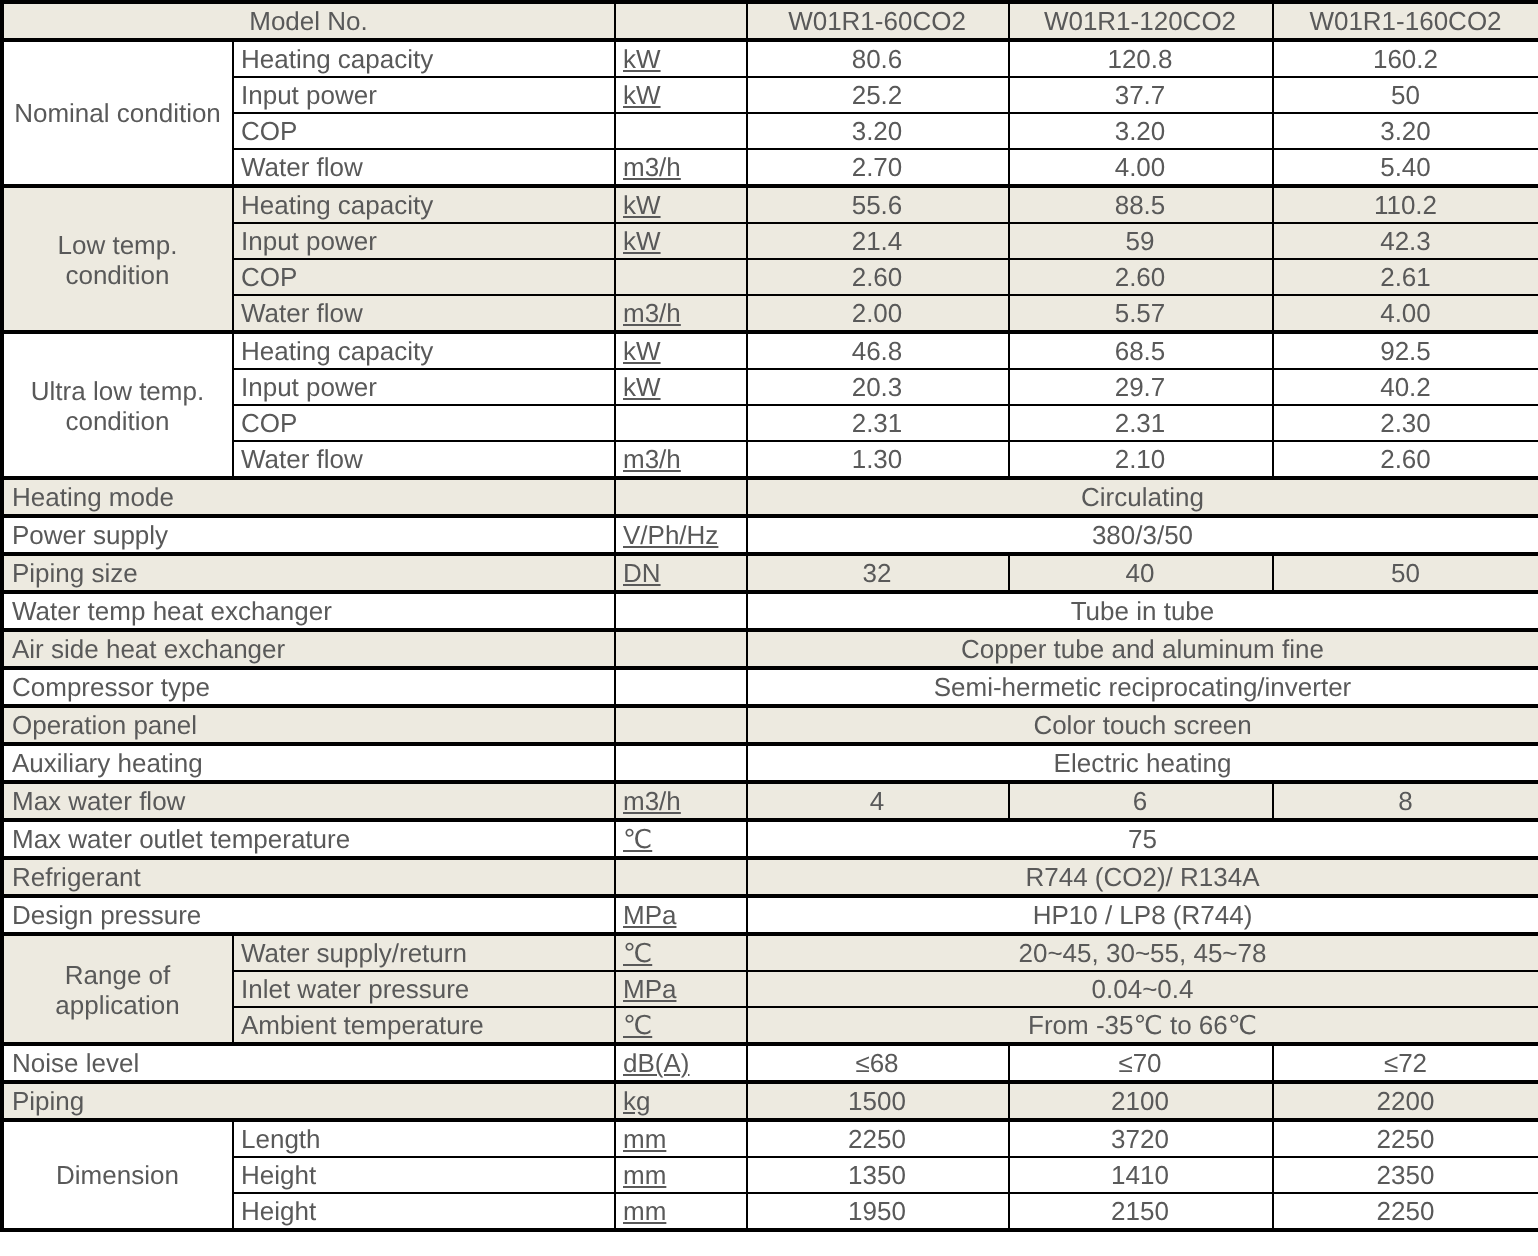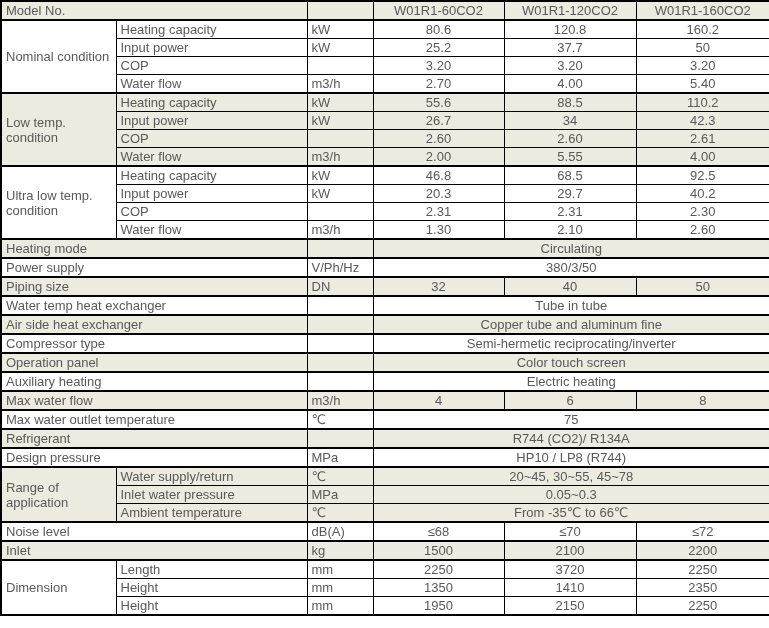--- a/index.html
+++ b/index.html
@@ -21,24 +21,25 @@
     height: 17px;
     padding: 0 4px;
     line-height: 15px;
     overflow: hidden;
   }
   
   tr.gb > td { border-top: 2px solid #000; }
   
   tr.band > td { background: #EDEAE0; }
   td.group {
+    text-align: center;
     padding: 0 12px;
   }
   td.label { text-align: left; white-space: nowrap; }
-  td.unit  { text-align: left; white-space: nowrap; }
+  td.unit  { text-align: left; white-space: nowrap; text-decoration: underline; }
   td.val   { text-align: center; white-space: nowrap; }
 </style>
 </head>
 <body>
 
 <table class="spec">
   <colgroup>
     <col style="width:115px">
     <col style="width:191px">
     <col style="width:66px">
@@ -90,36 +91,36 @@
     <td class="group" rowspan="4">Low temp. condition</td>
     <td class="label">Heating capacity</td>
     <td class="unit">kW</td>
     <td class="val">55.6</td>
     <td class="val">88.5</td>
     <td class="val">110.2</td>
   </tr>
   <tr class="band">
     <td class="label">Input power</td>
     <td class="unit">kW</td>
-    <td class="val">26.7</td>
-    <td class="val">34</td>
+    <td class="val">21.4</td>
+    <td class="val">59</td>
     <td class="val">42.3</td>
   </tr>
   <tr class="band">
     <td class="label">COP</td>
     <td class="unit"></td>
     <td class="val">2.60</td>
     <td class="val">2.60</td>
     <td class="val">2.61</td>
   </tr>
   <tr class="band">
     <td class="label">Water flow</td>
     <td class="unit">m3/h</td>
     <td class="val">2.00</td>
-    <td class="val">5.55</td>
+    <td class="val">5.57</td>
     <td class="val">4.00</td>
   </tr>
 
   <tr class="gb">
     <td class="group" rowspan="4">Ultra low temp. condition</td>
     <td class="label">Heating capacity</td>
     <td class="unit">kW</td>
     <td class="val">46.8</td>
     <td class="val">68.5</td>
     <td class="val">92.5</td>
@@ -213,38 +214,38 @@
 
   <tr class="band gb">
     <td class="group" rowspan="3">Range of application</td>
     <td class="label">Water supply/return</td>
     <td class="unit">℃</td>
     <td class="val" colspan="3">20~45, 30~55, 45~78</td>
   </tr>
   <tr class="band">
     <td class="label">Inlet water pressure</td>
     <td class="unit">MPa</td>
-    <td class="val" colspan="3">0.05~0.3</td>
+    <td class="val" colspan="3">0.04~0.4</td>
   </tr>
   <tr class="band">
     <td class="label">Ambient temperature</td>
     <td class="unit">℃</td>
     <td class="val" colspan="3">From -35℃ to 66℃</td>
   </tr>
 
   <tr class="gb">
     <td class="label" colspan="2">Noise level</td>
     <td class="unit">dB(A)</td>
     <td class="val">≤68</td>
     <td class="val">≤70</td>
     <td class="val">≤72</td>
   </tr>
 
   <tr class="band gb">
-    <td class="label" colspan="2">Inlet</td>
+    <td class="label" colspan="2">Piping</td>
     <td class="unit">kg</td>
     <td class="val">1500</td>
     <td class="val">2100</td>
     <td class="val">2200</td>
   </tr>
 
   <tr class="gb">
     <td class="group" rowspan="3">Dimension</td>
     <td class="label">Length</td>
     <td class="unit">mm</td>

